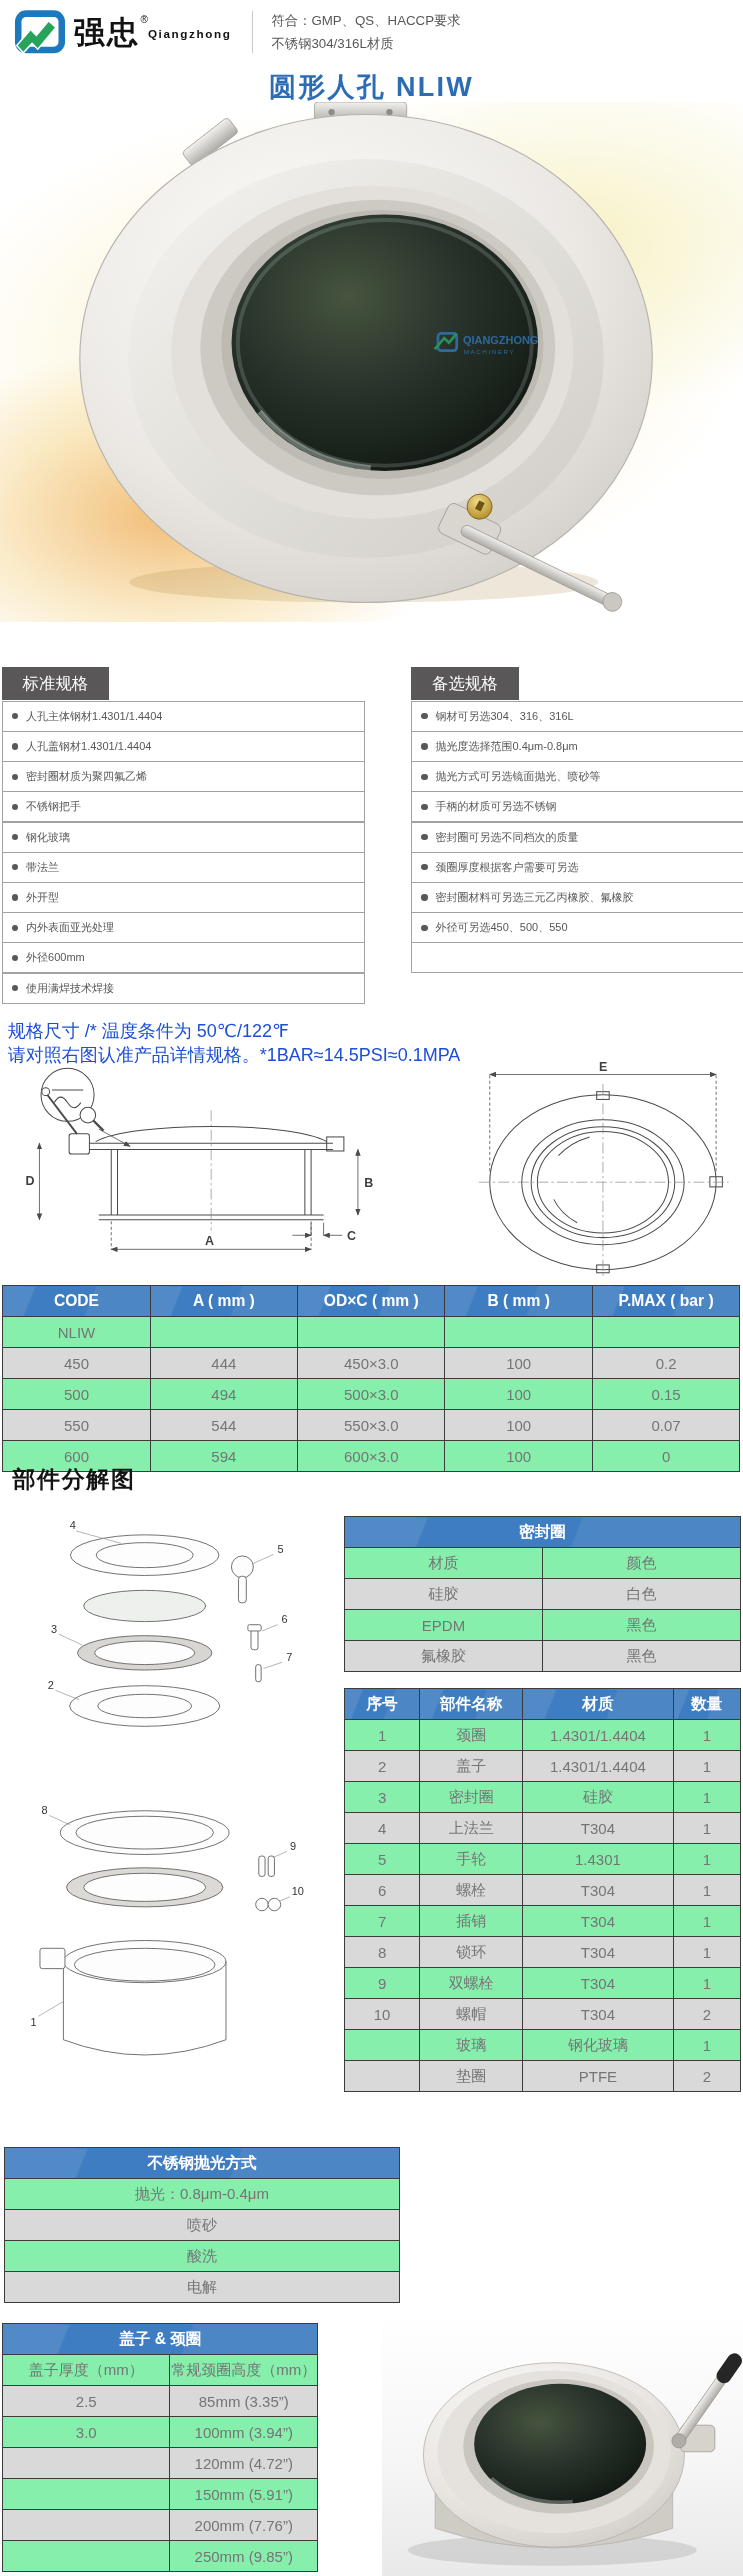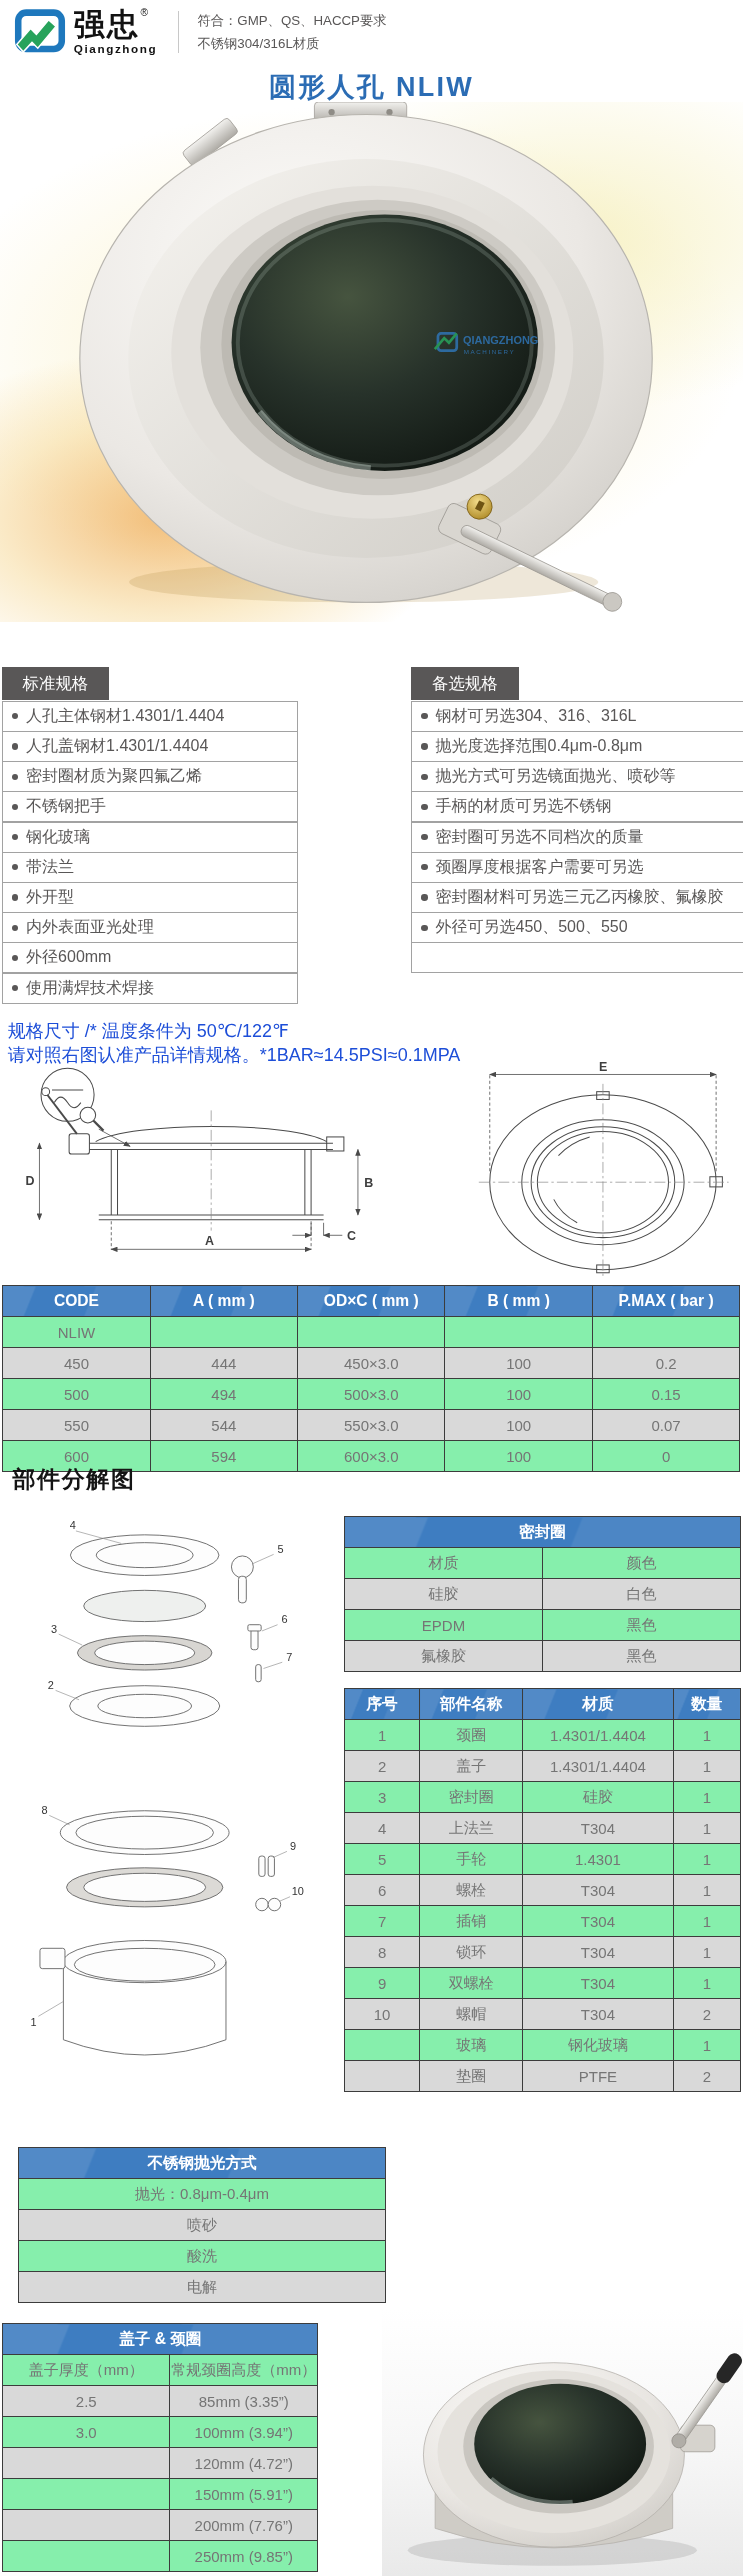--- a/index.html
+++ b/index.html
@@ -4,21 +4,21 @@
 <style>
   html,body { margin:0; padding:0; background:#ffffff; }
   .page { position:relative; width:743px; height:2576px; background:#ffffff; overflow:hidden;
           font-family:"Liberation Sans","DejaVu Sans",sans-serif; }
 
   
   .site-header { position:absolute; top:0; left:0; width:743px; height:64px; display:flex;
                  align-items:center; padding-left:14px; box-sizing:border-box; background:#fff; }
   .logo { display:flex; align-items:center; gap:7.8px; }
   .logo-icon { width:52px; height:45px; }
-  .logo-text { display:flex; flex-direction:column; line-height:1; }
+  .logo-text { display:flex; flex-direction:row; line-height:1;align-items:center; }
   .logo-cn-row { display:flex; align-items:flex-start; }
   .logo-cn { font-size:31px; font-weight:bold; color:#121212; letter-spacing:2.3px; }
   .logo-reg { font-size:10.2px; color:#121212; margin-top:-1.6px; }
   .logo-en { font-size:11.7px; font-weight:bold; color:#121212; letter-spacing:1.6px; margin-top:3.1px; }
   .header-divider { width:0.8px; height:42px; background:#c8c8c8; margin:0 19px 0 20.3px; }
   .taglines { font-size:13.3px; color:#595757; line-height:23px; }
 
   
   .page-title { position:absolute; top:69px; left:0; width:743px; margin:0; text-align:center;
                 font-size:27px; font-weight:bold; color:#2b6cb4; letter-spacing:2.3px; }
@@ -27,29 +27,29 @@
   .hero { position:absolute; top:102px; left:0; width:743px; height:520px;
           background:
             radial-gradient(55% 45% at 22% 80%, rgba(236,158,58,0.65), rgba(244,206,122,0.40) 42%, rgba(255,255,255,0) 72%),
             radial-gradient(62% 52% at 78% 26%, rgba(246,240,192,0.85), rgba(255,255,255,0) 65%),
             radial-gradient(72% 62% at 45% 48%, rgba(248,235,178,0.75), rgba(255,255,255,0) 76%),
             #ffffff; }
   .hero svg { display:block; }
 
   
   .spec-col { position:absolute; }
-  .spec-left  { top:667px; left:1.6px;  width:296px; }
+  .spec-left  { top:667px; left:1.6px;  width:363px; }
   .spec-right { top:667px; left:375px; width:366px;padding-left:36px; }
   .section-tag { display:inline-block; background:#595757; color:#fff; font-size:16.4px;
                  padding:5.5px 21px; margin:0 0 1.6px 0; }
   .spec-list { list-style:none; margin:0; padding:0; }
   .spec-row { display:flex; align-items:center; height:29px; border:0.8px solid #a2a2a2;
               margin-top:-0.8px; padding-left:9.4px; background:#fff; }
   .bullet { width:6.3px; height:6.3px; border-radius:50%; background:#595757; margin-right:7.8px; flex:none; }
-  .spec-text { font-size:16px; color:#595757; white-space:nowrap; }
+  .spec-text { font-size:11px; color:#595757; white-space:nowrap; }
 
   
   .notes { position:absolute; top:1019px; left:7.8px; font-size:18px; color:#1d4ed8; line-height:24px; }
 
   
   .drawing-side { position:absolute; top:1062px; left:11px; }
   .drawing-top  { position:absolute; top:1062px; left:466px; }
 
   
   table.data-table { border-collapse:collapse; table-layout:fixed; position:absolute; background:#86efac; }
@@ -58,21 +58,21 @@
   table.data-table th { color:#ffffff; font-weight:bold; font-size:15.6px;
       background-color:#3e7dc1;
       background-image:linear-gradient(112deg, rgba(255,255,255,0.10) 0%, rgba(255,255,255,0.10) 20%,
         rgba(255,255,255,0) 20.5%, rgba(255,255,255,0) 58%, rgba(255,255,255,0.07) 58.5%); }
   table.data-table td { color:#757575; }
   table.data-table tr.alt td { background:#d9d9d9; }
   .size-table  { top:1285px; left:2.3px;  width:738px; }
   .size-table td, .size-table th { border-left-width:0.8px; border-right-width:0.8px; }
   .seal-table  { top:1516px; left:344px; width:397px; }
   .parts-table { top:1688px; left:344px; width:397px; }
-  .polish-table{ top:2147px; left:18px;  width:368px; }
+  .polish-table{ top:2147px; left:4px;  width:396px; }
   .cover-table { top:2323px; left:2.3px;  width:316px; }
 
   
   .exploded-title { position:absolute; top:1464px; left:12.5px; margin:0; font-size:23px;
                     font-weight:bold; color:#141414; letter-spacing:1.6px; }
   .exploded-svg { position:absolute; top:1504px; left:3.9px; }
 
   
   .bottom-photo { position:absolute; top:2308px; left:382px; width:361px; height:268px;
                   background:linear-gradient(180deg,#ffffff 0%,#f6f6f6 55%,#e9e9e9 100%); }

